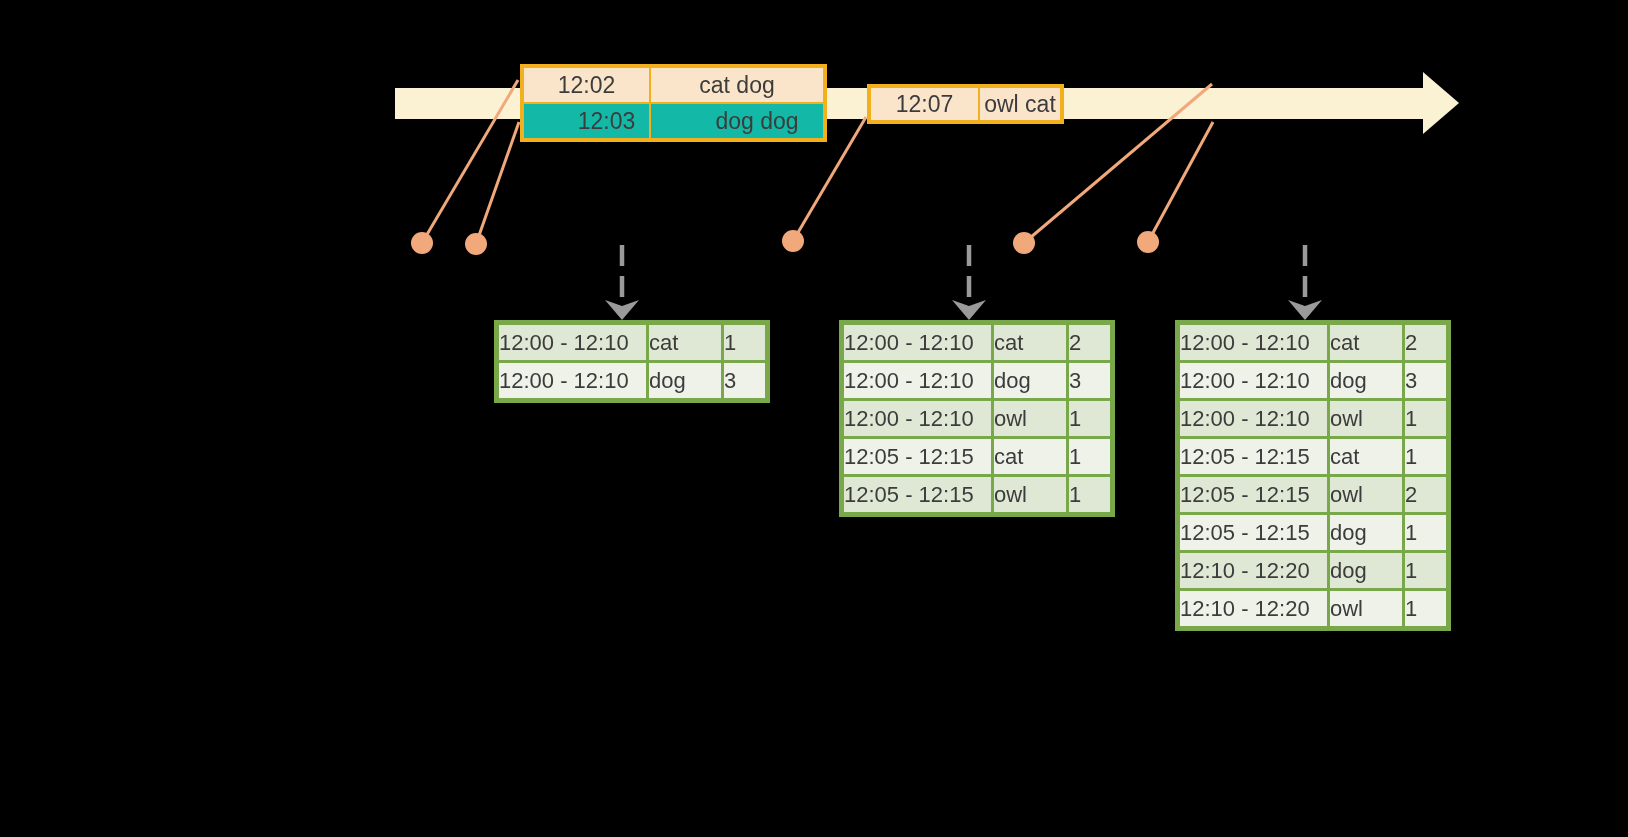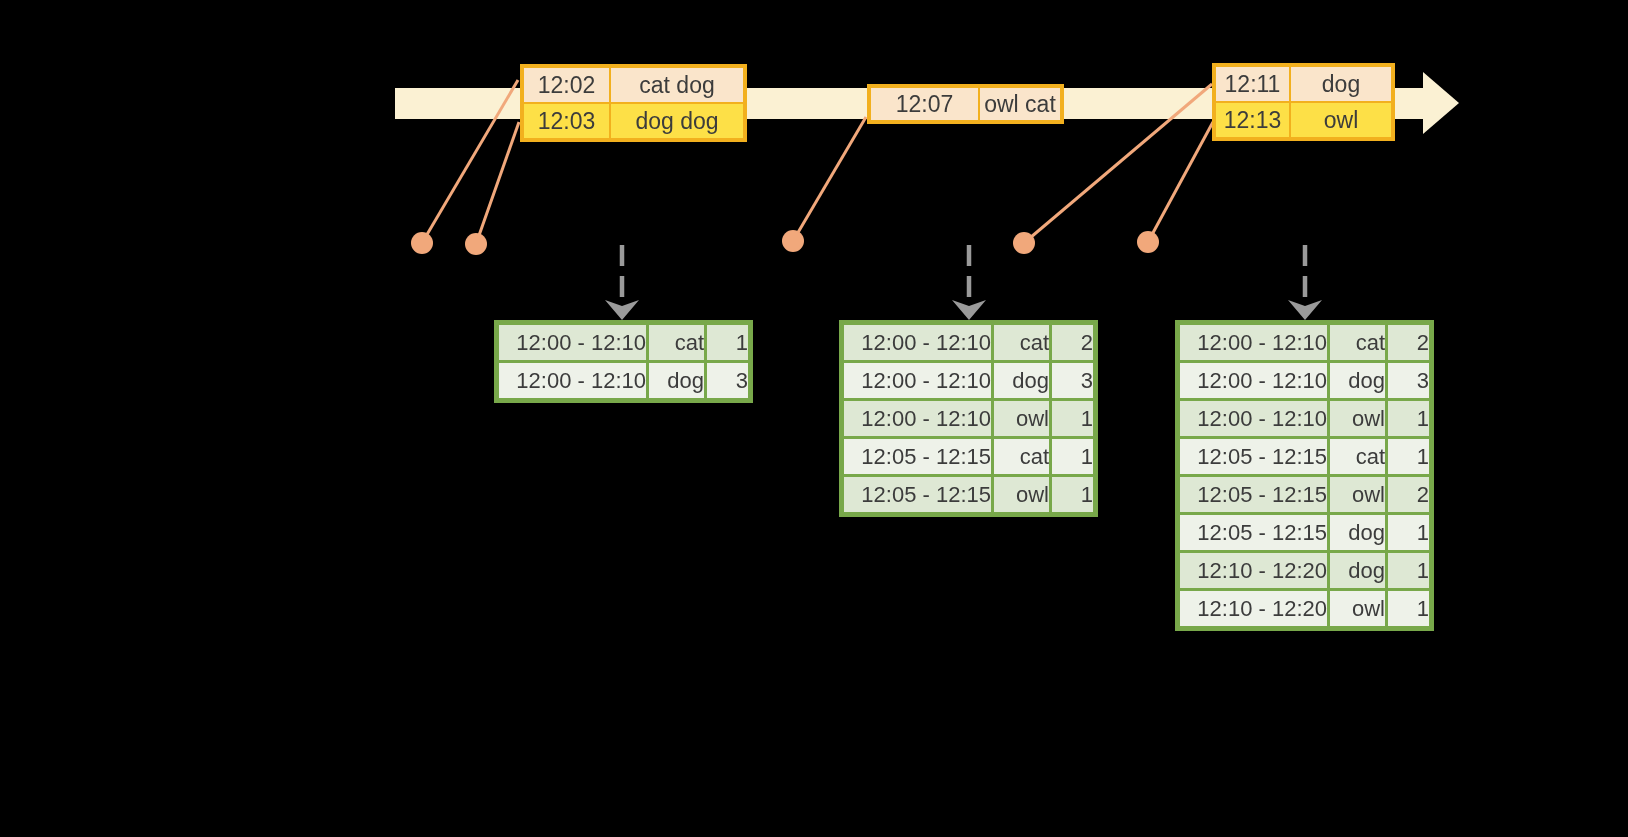--- a/index.html
+++ b/index.html
@@ -14,38 +14,38 @@
     border-left:36px solid #FBF1D3;border-top:31px solid transparent;border-bottom:31px solid transparent;
   }
   .overlay{position:absolute;left:0;top:0;z-index:2;}
   
   table.event{
     position:absolute;z-index:3;border-collapse:separate;border-spacing:2px;
     background:#F2B01E;border:2px solid #F2B01E;
   }
   table.event td{font-size:23px;text-align:center;vertical-align:middle;padding:0;}
   table.event tr.r-dark td{background:#FAE5CB;}
-  table.event tr.r-light td{background:#fde047;}
+  table.event tr.r-light td{background:#14b8a6;padding-left:40px;}
   #event-table-1{left:520px;top:64px;}
   #event-table-1 td{height:34px;}
   #event-table-1 td.c-time{width:85px;}  #event-table-1 td.c-words{width:132px;}
   #event-table-2{left:867px;top:84px;}
   #event-table-2 td{height:32px;}
   #event-table-2 td.c-time{width:107px;}  #event-table-2 td.c-words{width:80px;}
   #event-table-3{left:1212px;top:63px;}
   #event-table-3 td{height:34px;}
   #event-table-3 td.c-time{width:73px;}  #event-table-3 td.c-words{width:100px;}
   
   table.result{
     position:absolute;z-index:3;border-collapse:separate;border-spacing:3px;
     background:#78A84A;border:2px solid #78A84A;top:320px;
   }
-  table.result td{font-size:22px;text-align:right;vertical-align:middle;padding:0;height:35px;}
+  table.result td{font-size:22px;text-align:left;vertical-align:middle;padding:0;height:35px;}
   table.result td.c-window{width:147px;}
-  table.result td.c-word{width:55px;margin-top:24px;}
+  table.result td.c-word{width:72px;margin-top:24px;}
   table.result td.c-count{width:41px;}
   table.result tr.r-dark td{background:#DEE8D4;}
   table.result tr.r-light td{background:#EEF2E9;}
   #result-table-1{left:494px;}
   #result-table-2{left:839px;}
   #result-table-3{left:1175px;}
 </style>
 </head>
 <body>
 
@@ -96,32 +96,20 @@
 
   <table class="event" id="event-table-2">
     <tbody>
         <tr class="r-dark">
       <td class="c-time">12:07</td>
       <td class="c-words">owl cat</td>
     </tr>
   </tbody>
     </table>
 
-  <table class="event" id="event-table-3">
-    <tbody>
-        <tr class="r-dark">
-      <td class="c-time">12:11</td>
-      <td class="c-words">dog</td>
-    </tr>
-    <tr class="r-light">
-      <td class="c-time">12:13</td>
-      <td class="c-words">owl</td>
-    </tr>
-  </tbody>
-    </table>
 
   <table class="result" id="result-table-1">
     <tbody>
         <tr class="r-dark">
       <td class="c-window">12:00 - 12:10</td>
       <td class="c-word">cat</td>
       <td class="c-count">1</td>
     </tr>
     <tr class="r-light">
       <td class="c-window">12:00 - 12:10</td>

